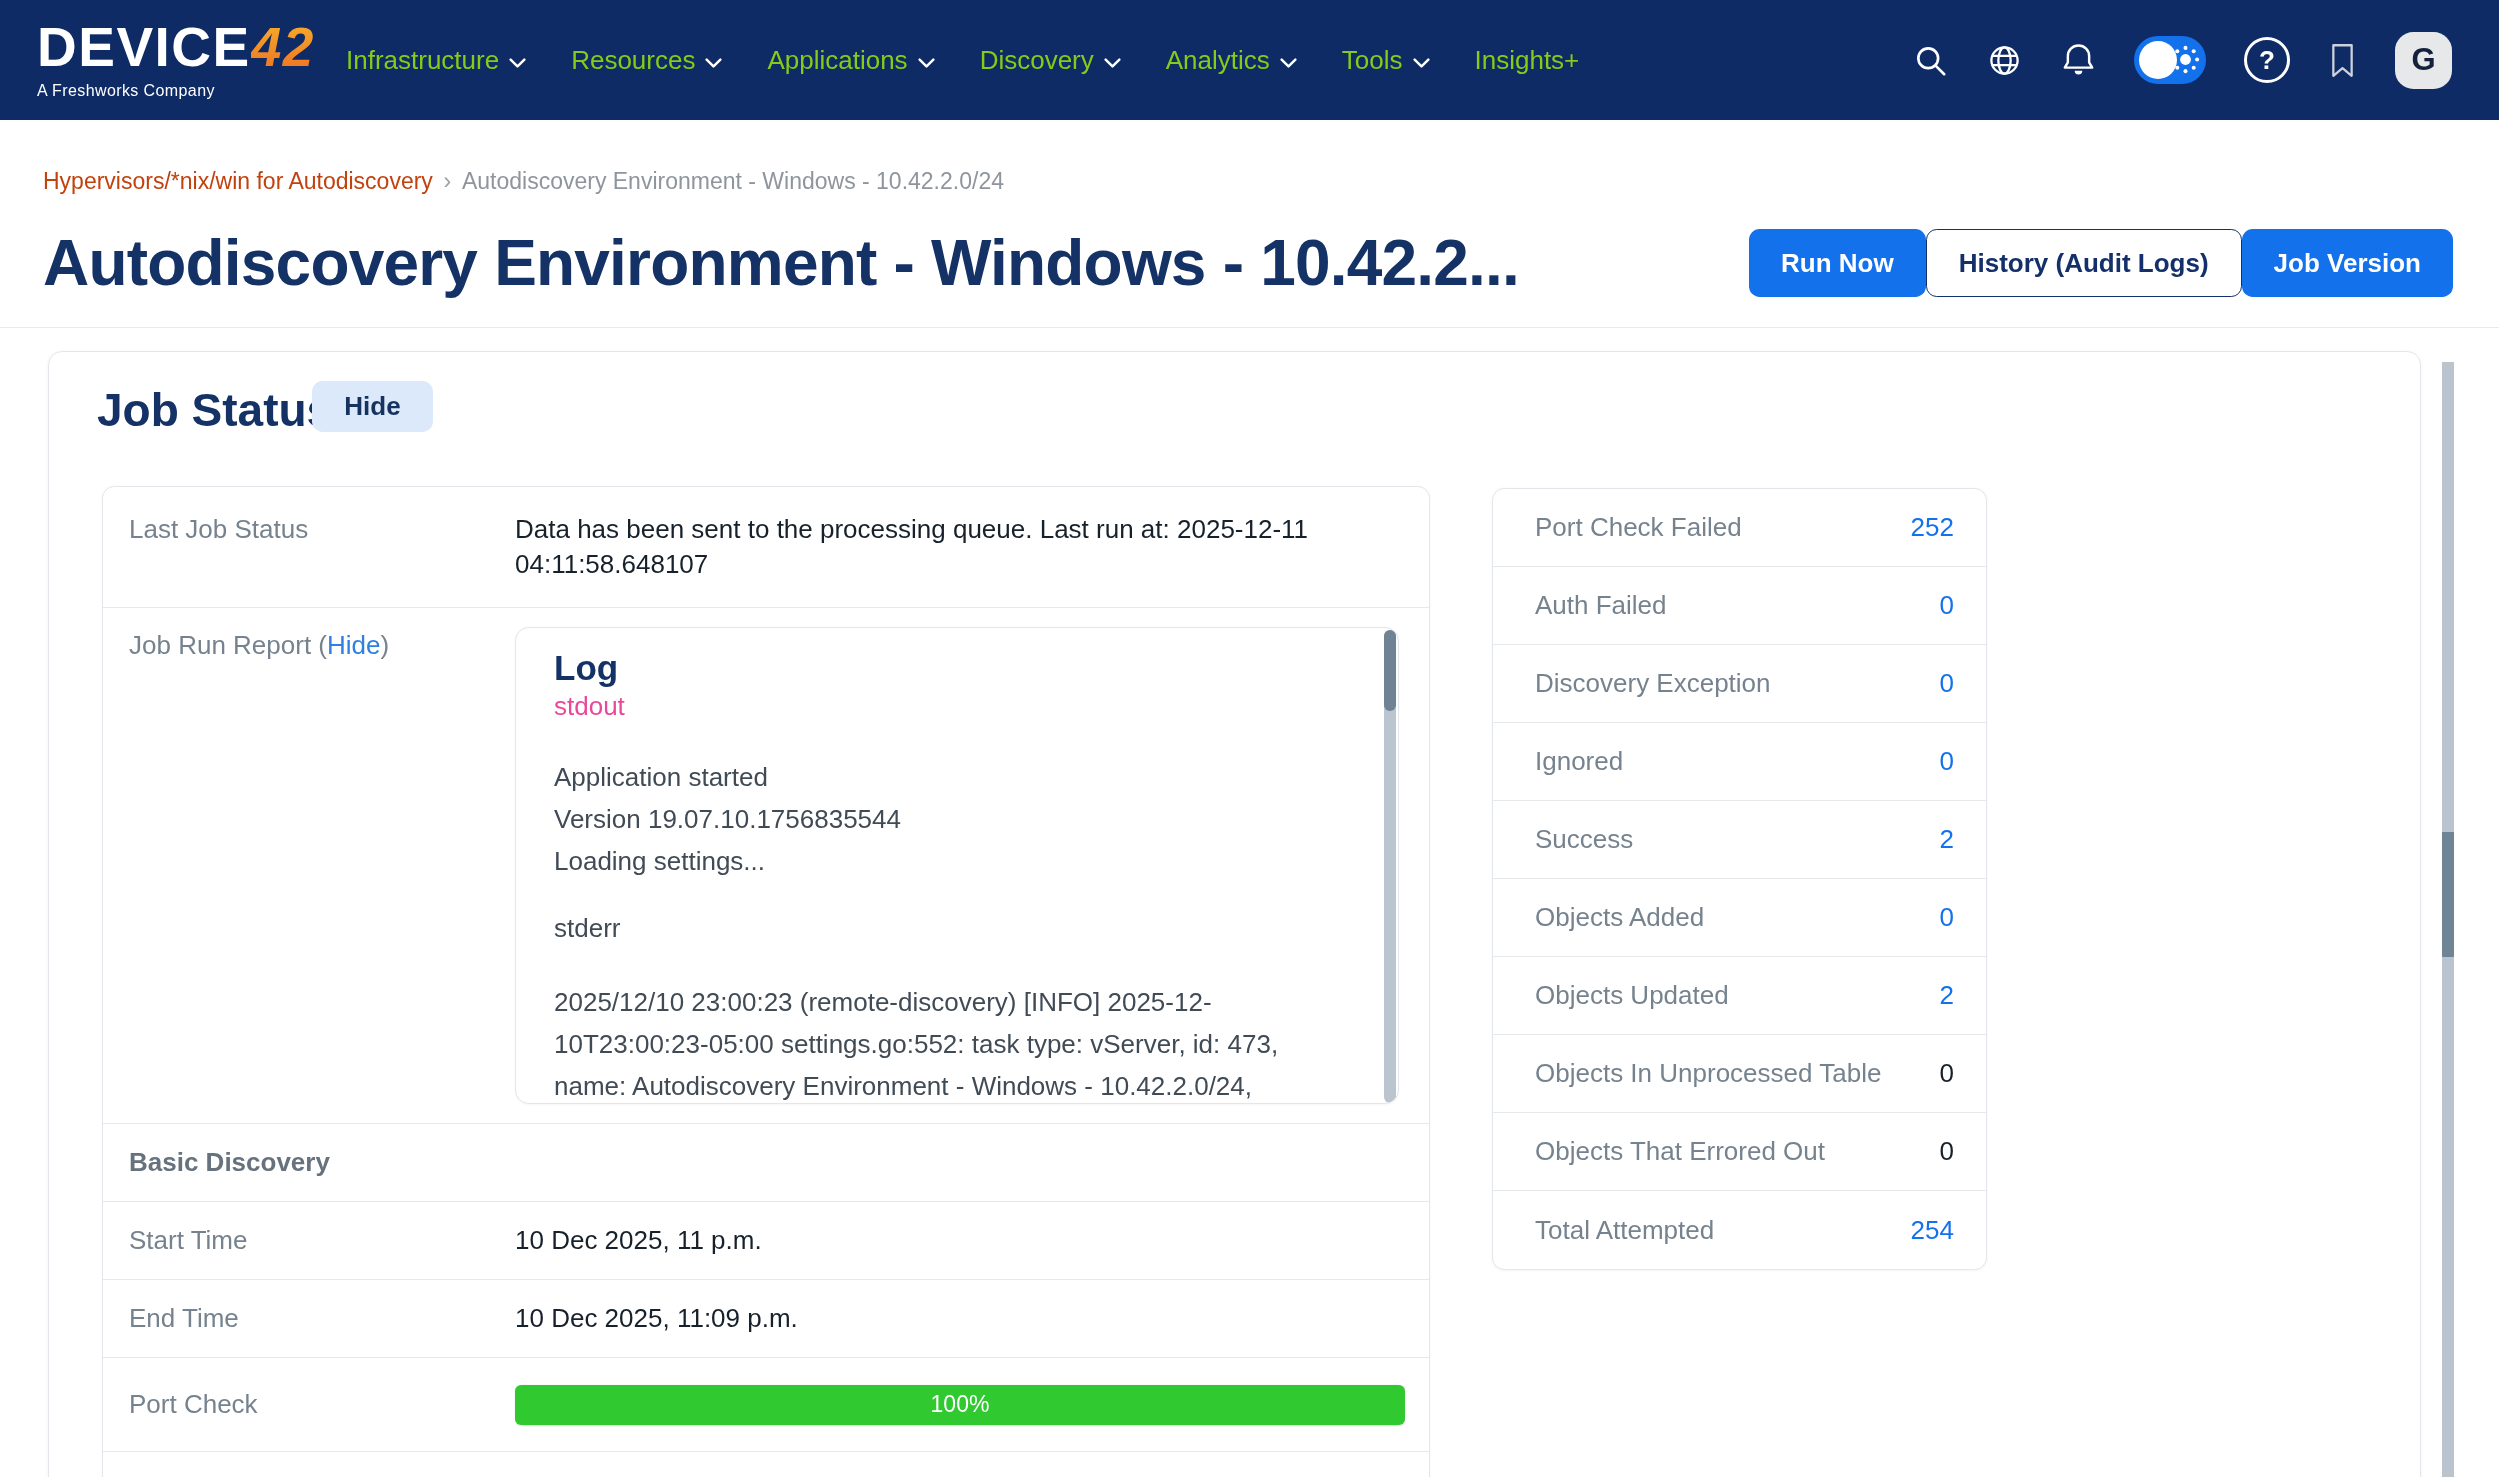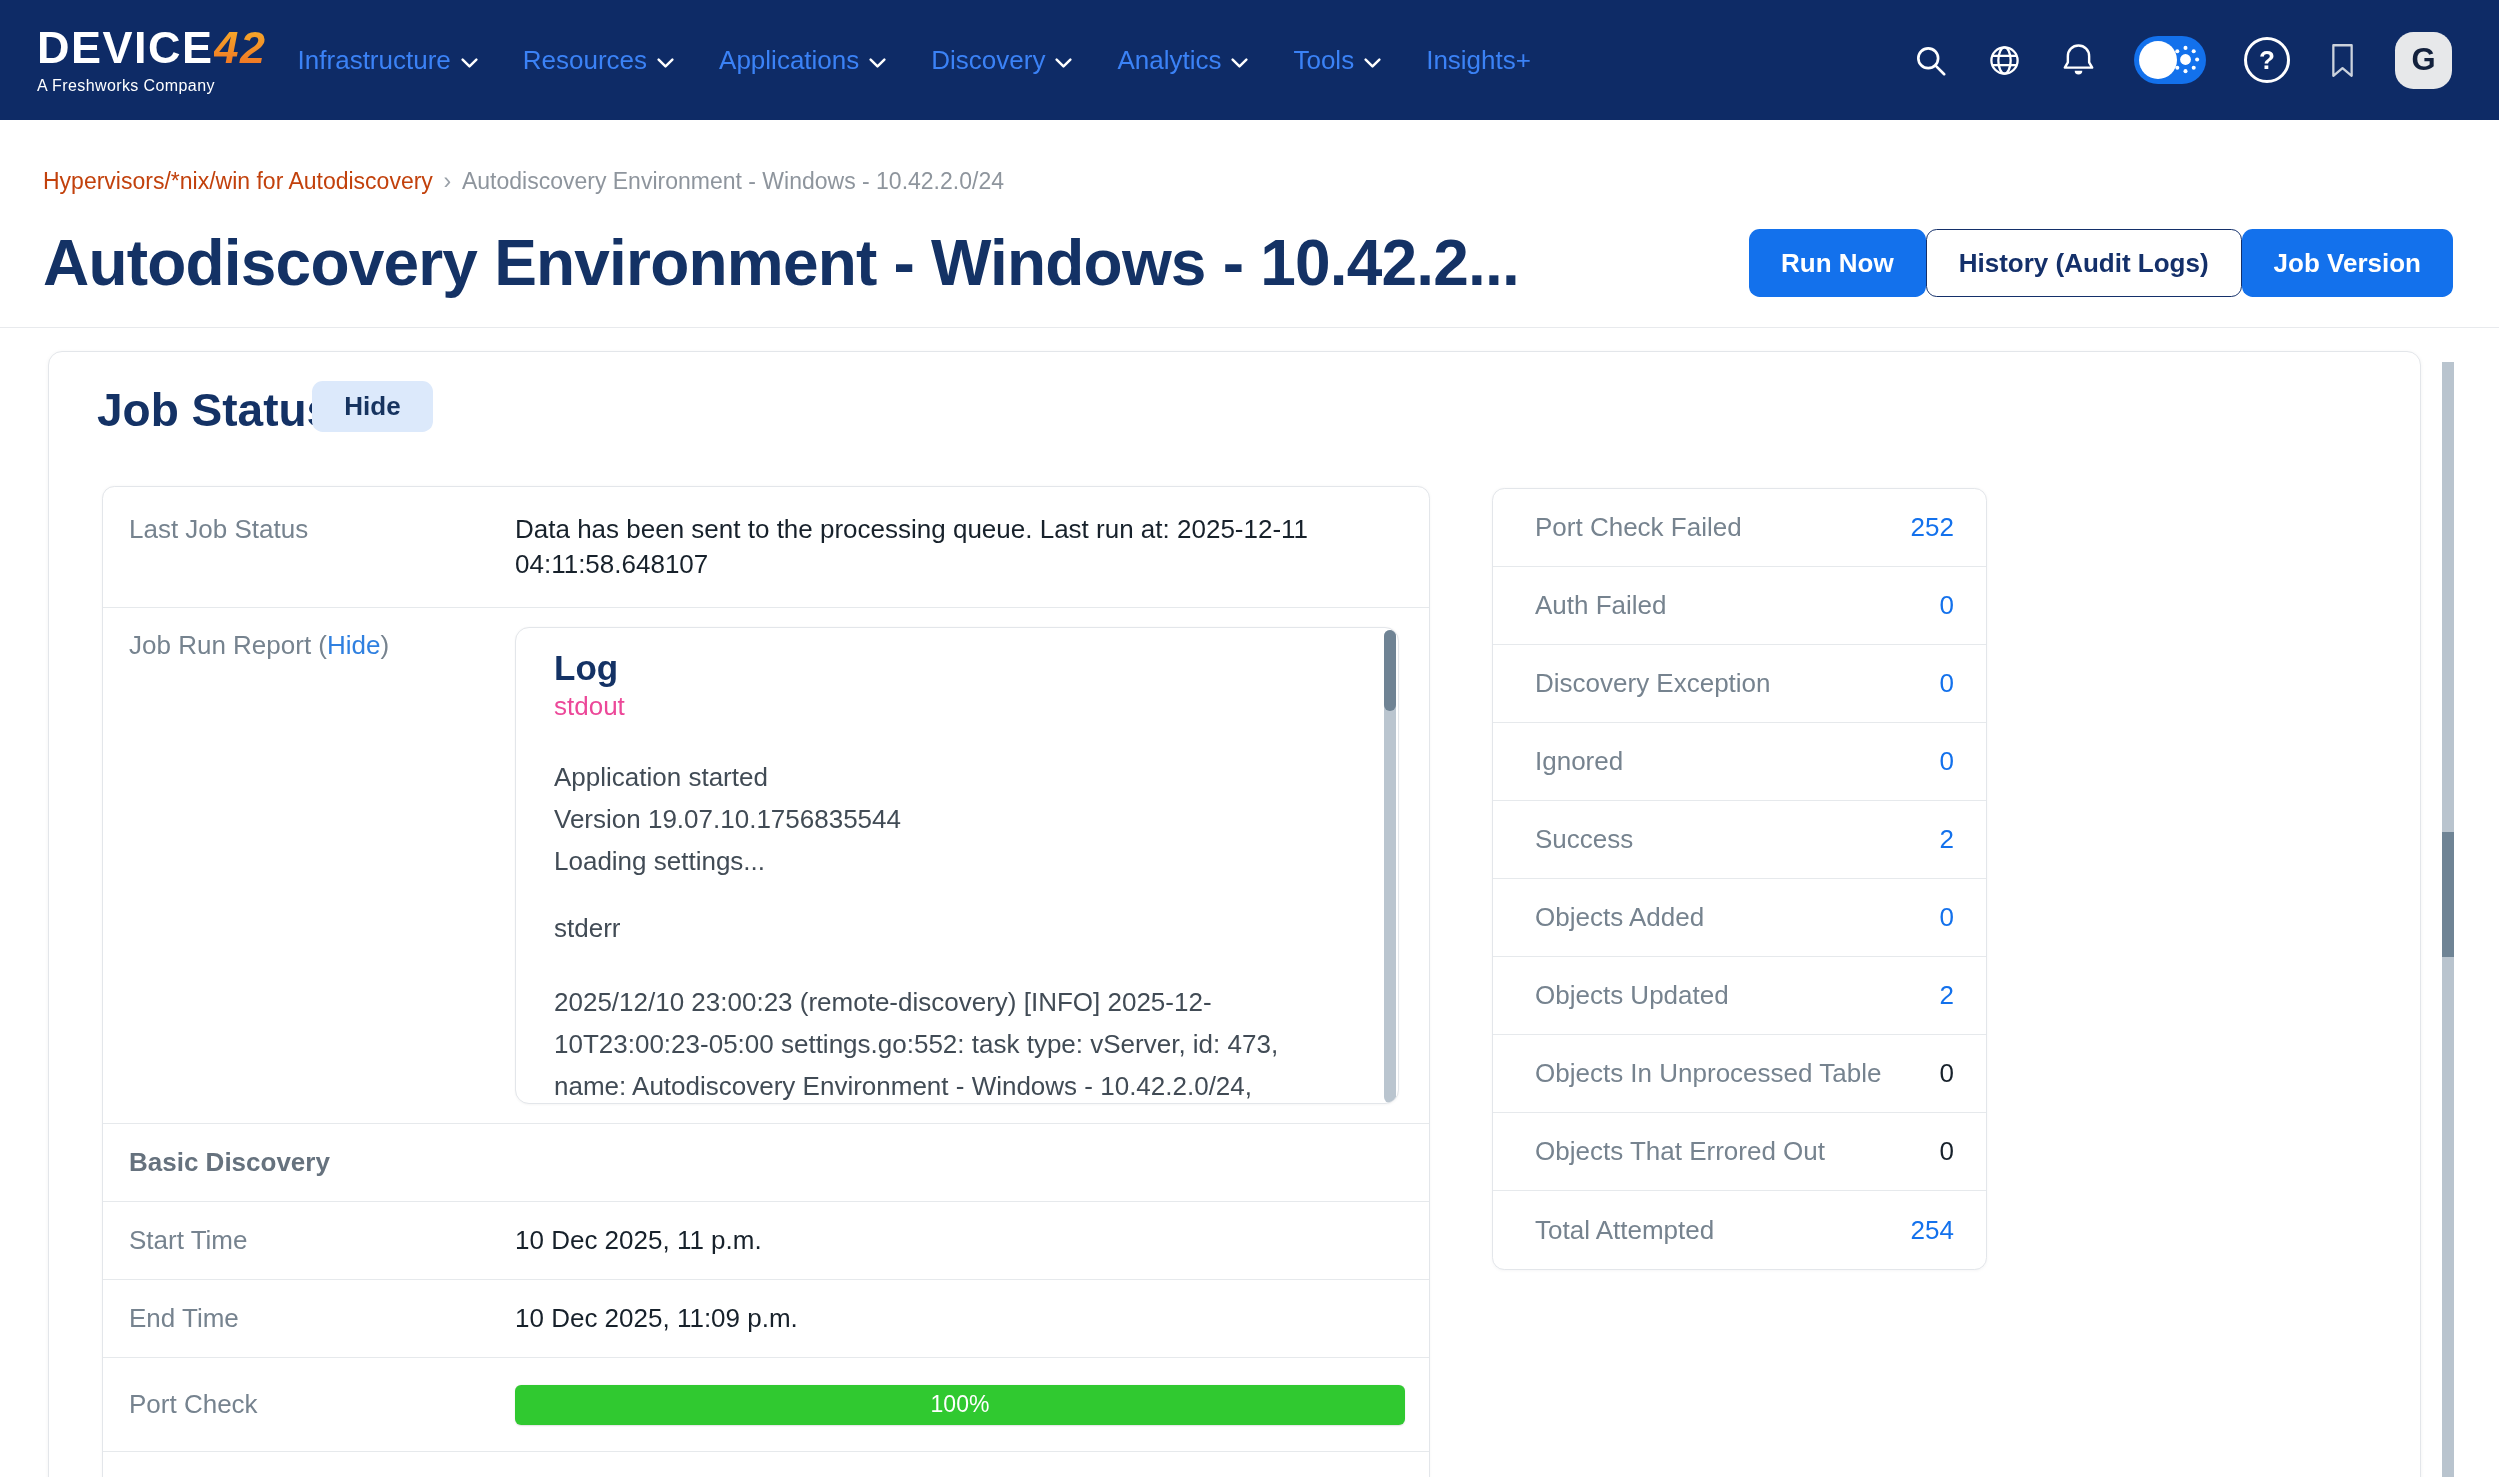--- a/index.html
+++ b/index.html
@@ -3,26 +3,26 @@
 <meta charset="utf-8">
 <style>
   * { margin:0; padding:0; box-sizing:border-box; }
   html,body { width:2500px; height:1478px; overflow:hidden; background:#ffffff;
     font-family:"Liberation Sans","DejaVu Sans",sans-serif; }
 
   
   .navbar { height:120px; background:#0E2B66; display:flex; align-items:center;
     padding:0 48px 0 37px; }
   .logo { margin-right:31px; cursor:pointer; }
-  .logo-text { font-size:45px; font-weight:800; letter-spacing:1.5px; color:#fff; line-height:1; white-space:nowrap; }
+  .logo-text { font-size:55px; font-weight:800; letter-spacing:1.5px; color:#fff; line-height:1; white-space:nowrap; }
   .logo-42 { background:linear-gradient(180deg,#F7B32B 0%,#EE6C23 100%);
     -webkit-background-clip:text; background-clip:text; color:transparent; font-style:italic; }
   .logo-tagline { color:#fff; font-size:16px; margin-top:6.1px; letter-spacing:0.4px; }
   .nav-menu { display:flex; gap:45px; align-items:center; }
-  .nav-item { color:#3b82f6; font-size:26px; font-weight:500; display:flex; gap:10px;
+  .nav-item { color:#84cc16; font-size:26px; font-weight:500; display:flex; gap:10px;
     align-items:center; cursor:pointer; white-space:nowrap; }
   .nav-right { margin-left:auto; display:flex; align-items:center; gap:38px; }
   .icon-btn { display:flex; align-items:center; justify-content:center; cursor:pointer; }
   .toggle { width:72px; height:48px; border-radius:24.6px; background:#1371EC; position:relative; cursor:pointer; }
   .knob { position:absolute; width:38px; height:38px; border-radius:50%; background:#fff; left:4.6px; top:4.6px; }
   .sun { position:absolute; right:4.6px; top:8.4px; }
   .help-circle { width:46px; height:46px; border-radius:50%; border:3.1px solid #fff; color:#fff;
     font-size:26px; font-weight:700; display:flex; align-items:center; justify-content:center; }
   .avatar { width:57px; height:57px; border-radius:18.4px; background:#E7E8EA; display:flex;
     align-items:center; justify-content:center; font-size:31px; font-weight:600; color:#13213D; cursor:pointer; }

